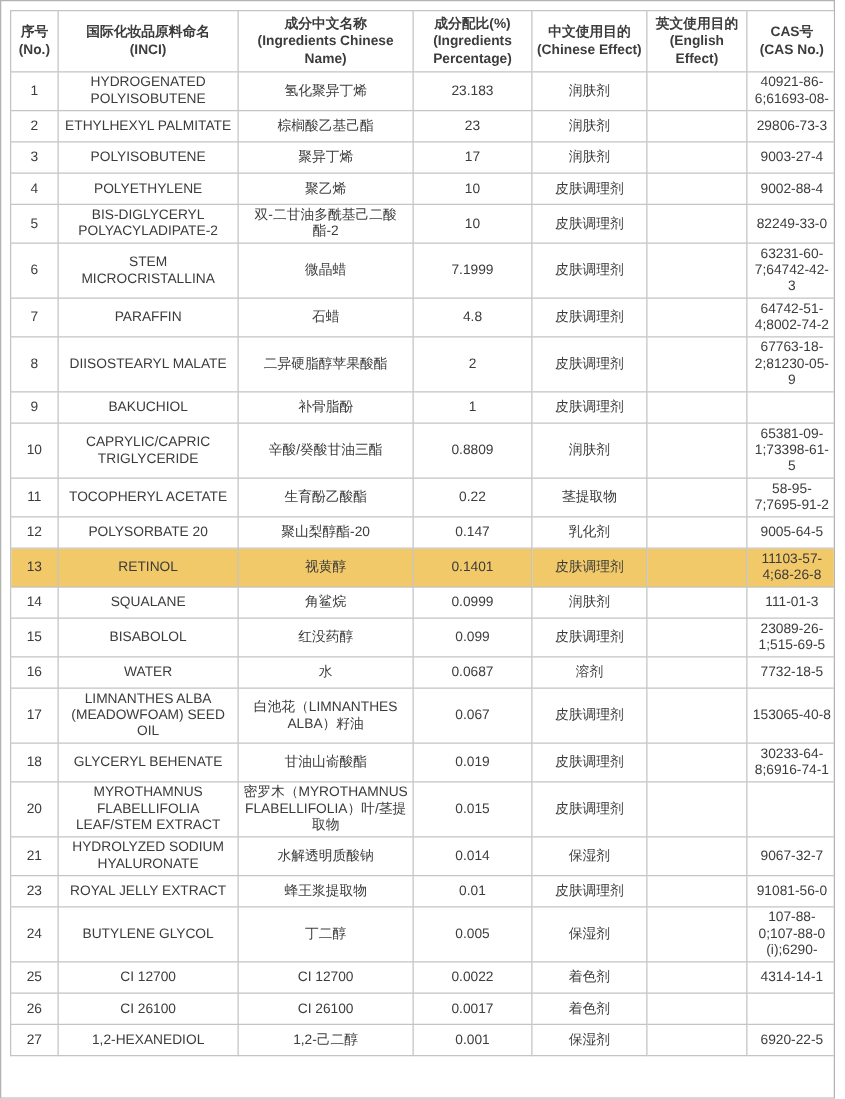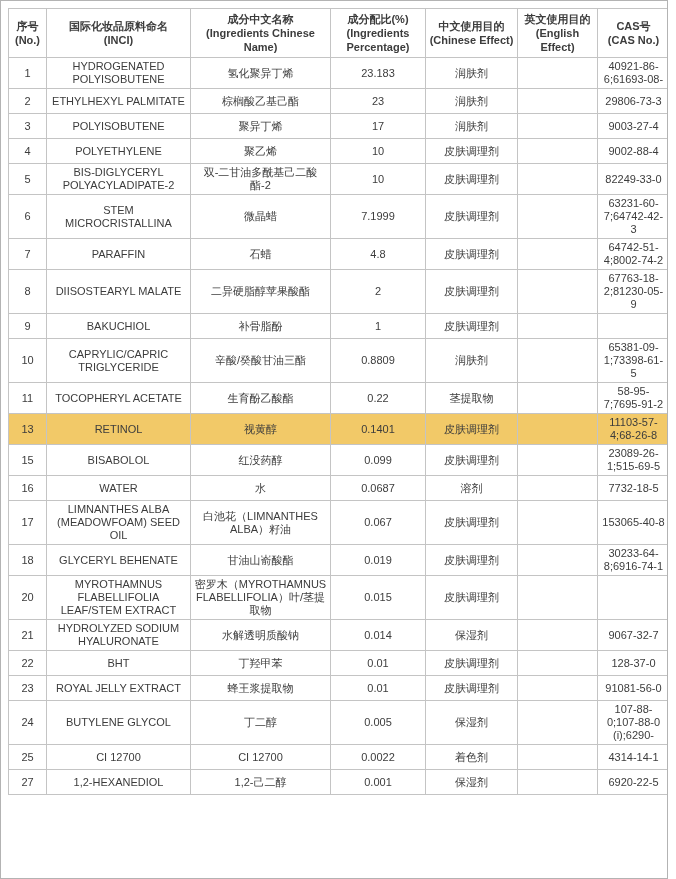--- a/index.html
+++ b/index.html
@@ -186,30 +186,48 @@
   </tr>
         <tr>
     <td>11</td>
     <td>TOCOPHERYL ACETATE</td>
     <td>生育酚乙酸酯</td>
     <td>0.22</td>
     <td>茎提取物</td>
     <td></td>
     <td>58-95-7;7695-91-2</td>
   </tr>
+        <tr>
+    <td>12</td>
+    <td>POLYSORBATE 20</td>
+    <td>聚山梨醇酯-20</td>
+    <td>0.147</td>
+    <td>乳化剂</td>
+    <td></td>
+    <td>9005-64-5</td>
+  </tr>
         <tr class="highlight">
     <td>13</td>
     <td>RETINOL</td>
     <td>视黄醇</td>
     <td>0.1401</td>
     <td>皮肤调理剂</td>
     <td></td>
     <td>11103-57-4;68-26-8</td>
   </tr>
         <tr>
+    <td>14</td>
+    <td>SQUALANE</td>
+    <td>角鲨烷</td>
+    <td>0.0999</td>
+    <td>润肤剂</td>
+    <td></td>
+    <td>111-01-3</td>
+  </tr>
+        <tr>
     <td>15</td>
     <td>BISABOLOL</td>
     <td>红没药醇</td>
     <td>0.099</td>
     <td>皮肤调理剂</td>
     <td></td>
     <td>23089-26-1;515-69-5</td>
   </tr>
         <tr>
     <td>16</td>
@@ -250,29 +268,20 @@
         <tr>
     <td>21</td>
     <td>HYDROLYZED SODIUM HYALURONATE</td>
     <td>水解透明质酸钠</td>
     <td>0.014</td>
     <td>保湿剂</td>
     <td></td>
     <td>9067-32-7</td>
   </tr>
         <tr>
-    <td>22</td>
-    <td>BHT</td>
-    <td>丁羟甲苯</td>
-    <td>0.01</td>
-    <td>皮肤调理剂</td>
-    <td></td>
-    <td>128-37-0</td>
-  </tr>
-        <tr>
     <td>23</td>
     <td>ROYAL JELLY EXTRACT</td>
     <td>蜂王浆提取物</td>
     <td>0.01</td>
     <td>皮肤调理剂</td>
     <td></td>
     <td>91081-56-0</td>
   </tr>
         <tr>
     <td>24</td>
@@ -286,20 +295,29 @@
         <tr>
     <td>25</td>
     <td>CI 12700</td>
     <td>CI 12700</td>
     <td>0.0022</td>
     <td>着色剂</td>
     <td></td>
     <td>4314-14-1</td>
   </tr>
         <tr>
+    <td>26</td>
+    <td>CI 26100</td>
+    <td>CI 26100</td>
+    <td>0.0017</td>
+    <td>着色剂</td>
+    <td></td>
+    <td></td>
+  </tr>
+        <tr>
     <td>27</td>
     <td>1,2-HEXANEDIOL</td>
     <td>1,2-己二醇</td>
     <td>0.001</td>
     <td>保湿剂</td>
     <td></td>
     <td>6920-22-5</td>
   </tr>
       </tbody>
   </table>

